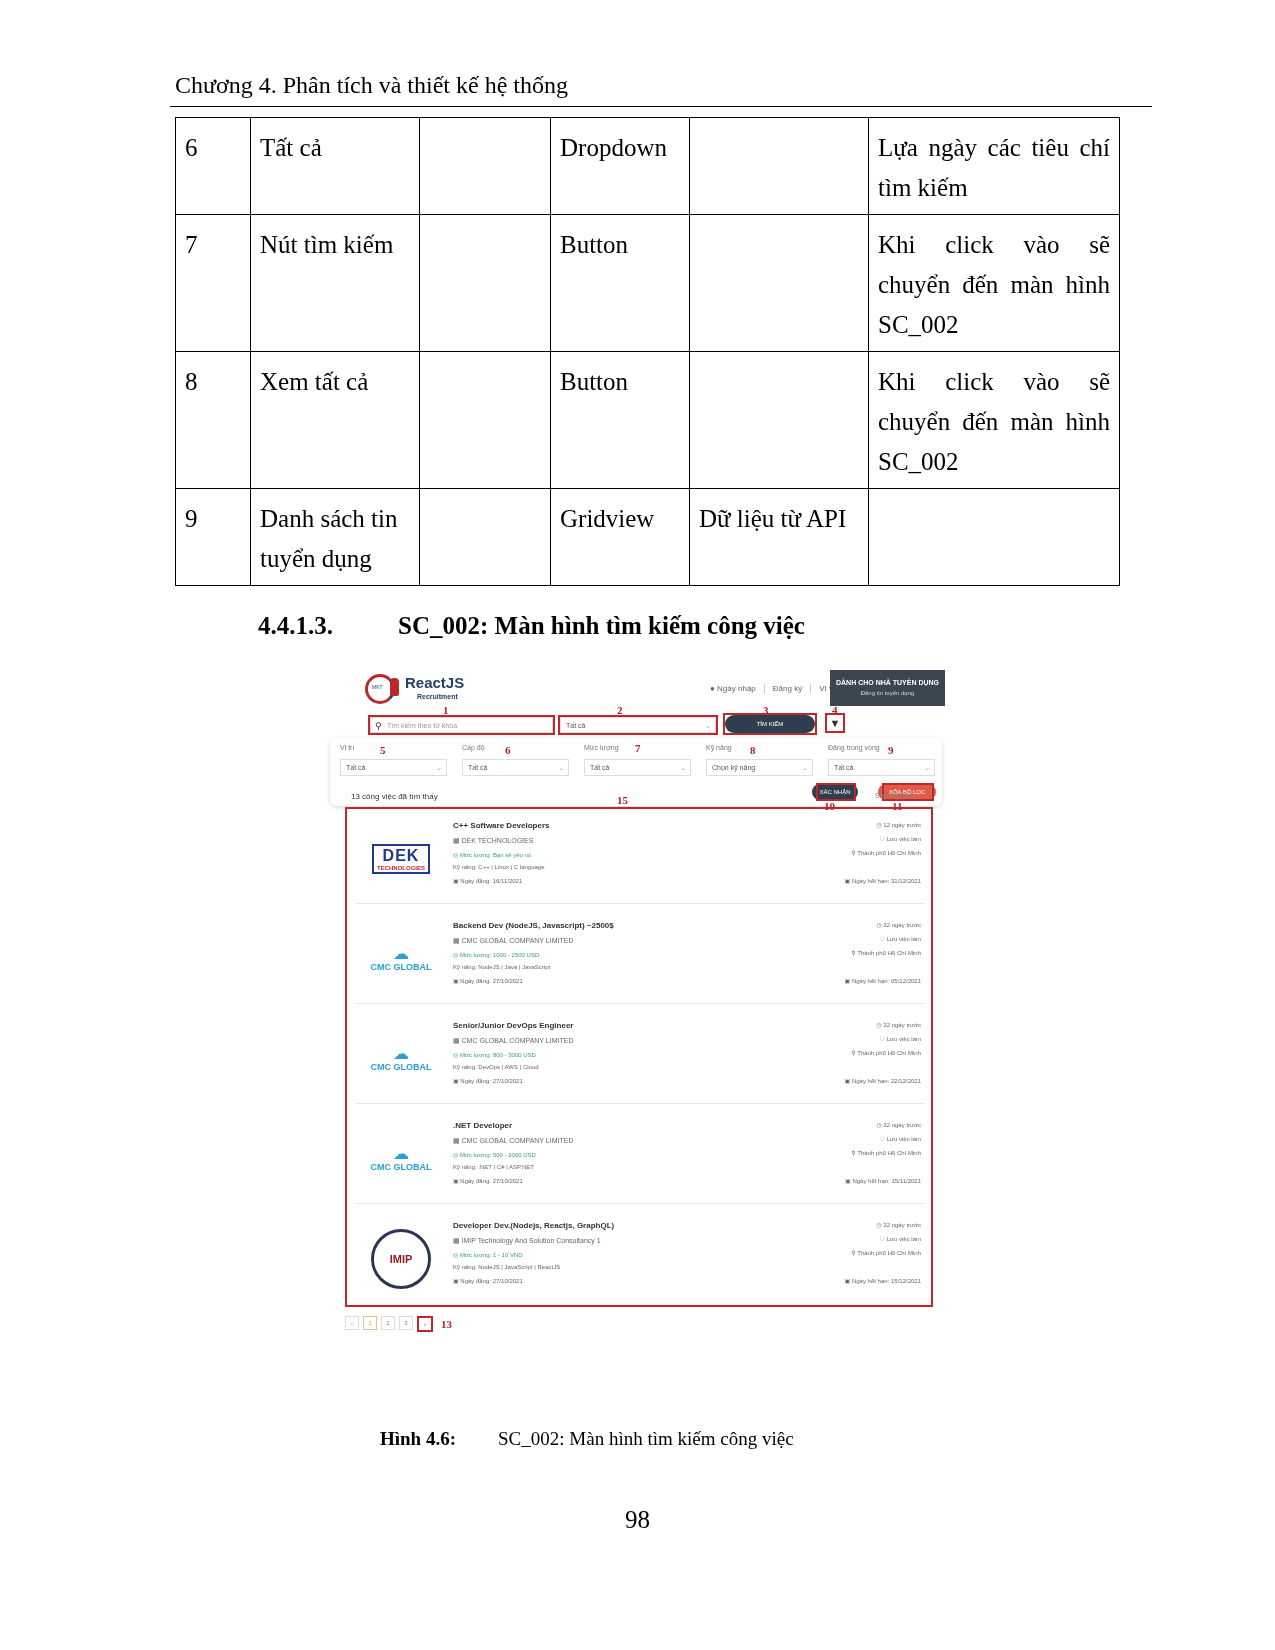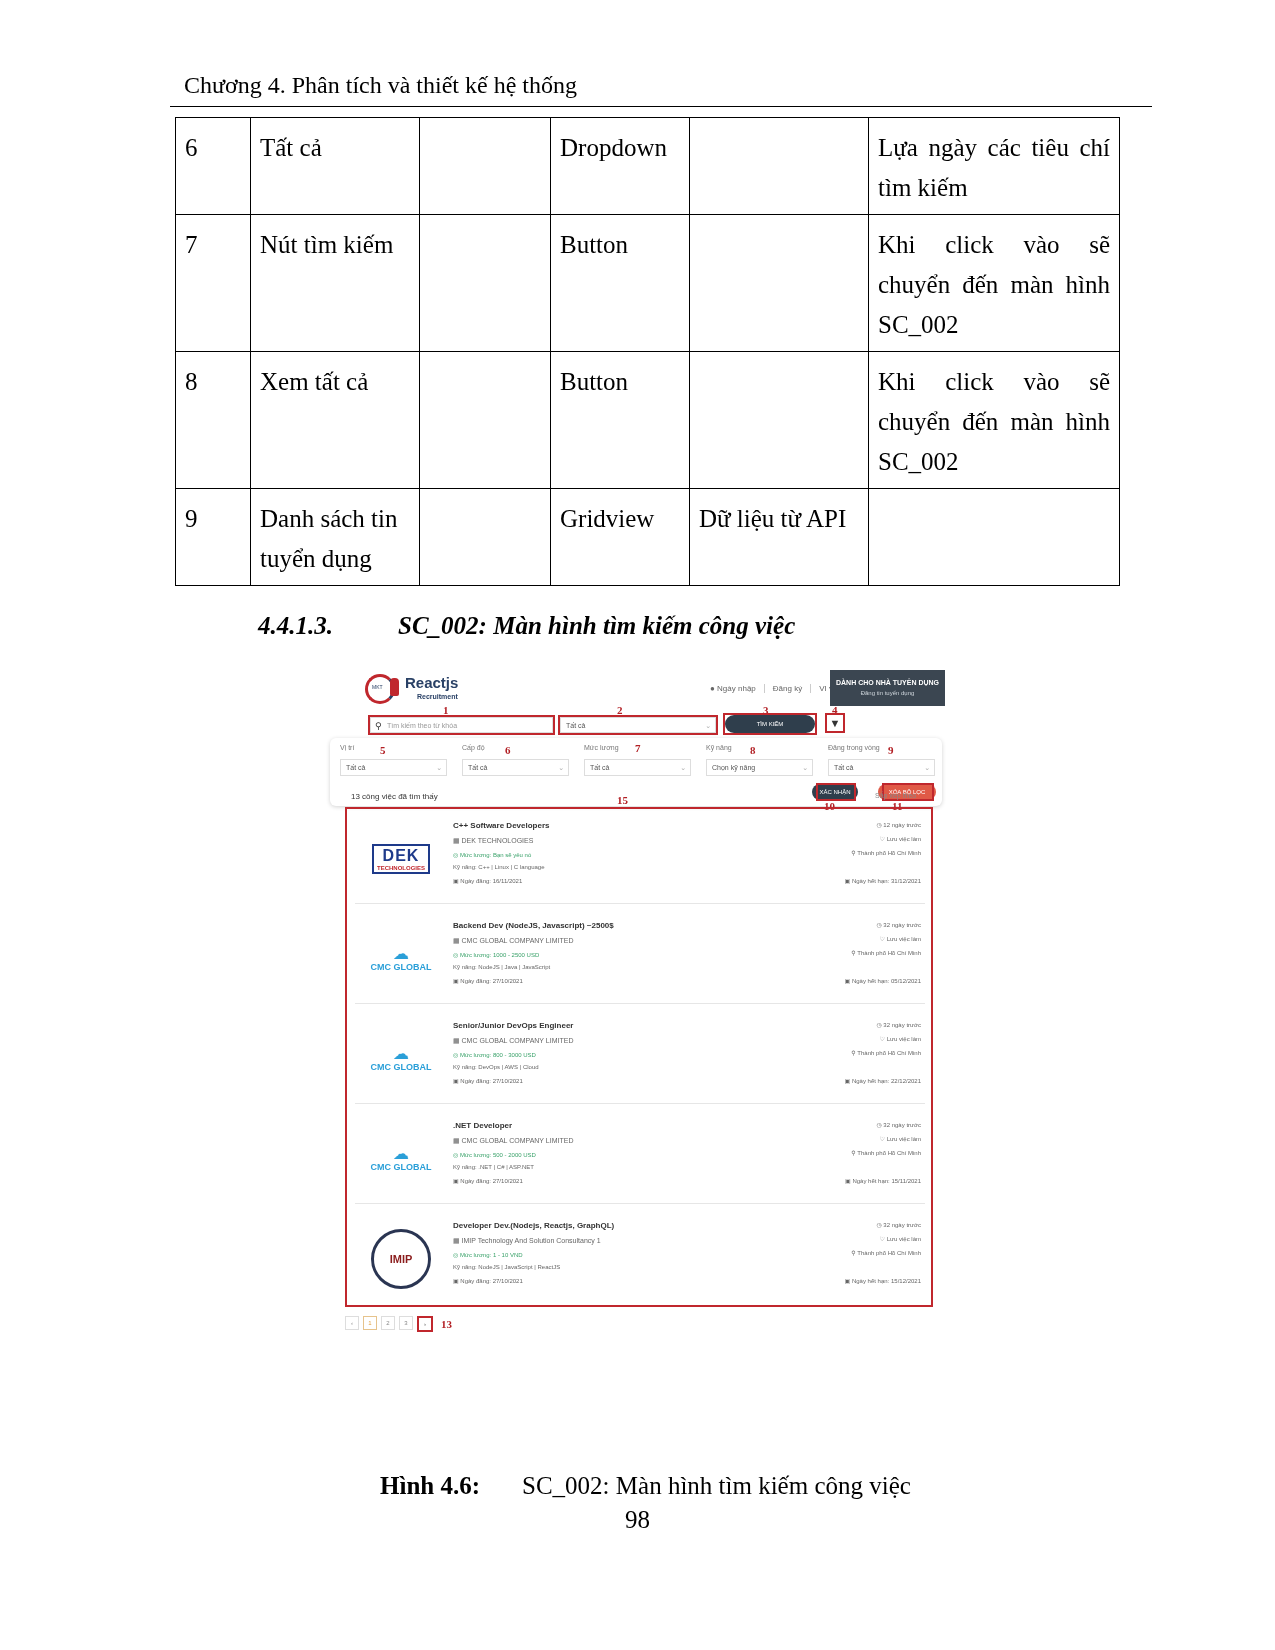--- a/index.html
+++ b/index.html
@@ -1,24 +1,24 @@
 <!DOCTYPE html>
 <html><head>
 <meta charset="utf-8">
 <style>
   html,body{margin:0;padding:0;background:#fff;}
   body{width:1275px;height:1650px;position:relative;font-family:"Liberation Serif","DejaVu Serif",serif;color:#000;overflow:hidden;}
-  .header{position:absolute;left:175px;top:72px;font-size:24px;margin-left:9px;}
+  .header{position:absolute;left:175px;top:72px;font-size:24px;}
   .header-rule{position:absolute;left:170px;top:106px;width:982px;height:1px;background:#000;}
   table.spec{position:absolute;left:175px;top:117px;border-collapse:collapse;font-size:25px;}
   table.spec td{border:1.5px solid #000;vertical-align:top;padding:10px 9px 6px 9px;line-height:40px;}
   .c1{width:56px}.c2{width:150px}.c3{width:112px}.c4{width:120px}.c5{width:160px}.c6{width:232px;text-align:justify;}
-  .section{position:absolute;left:258px;top:612px;font-size:25px;font-weight:bold;font-style:italic;}
+  .section{position:absolute;left:258px;top:612px;font-size:25px;font-weight:bold;}
   .section .num{display:inline-block;width:140px;}
-  .caption{position:absolute;left:380px;top:1472px;font-size:25px;}
+  .caption{position:absolute;left:380px;top:1428px;font-size:19px;}
   .caption b{margin-right:42px;}
   .pageno{position:absolute;left:0;width:1275px;top:1506px;text-align:center;font-size:25px;}
 
   
   .shot{position:absolute;left:345px;top:670px;width:640px;height:735px;font-family:"Liberation Sans","DejaVu Sans",sans-serif;color:#333;}
   .ann{position:absolute;color:#b21f24;font-family:"Liberation Serif",serif;font-weight:bold;font-size:11px;}
   .redbox{position:absolute;border:2px solid #c0272d;box-sizing:border-box;}
   .logo{position:absolute;left:20px;top:2px;width:110px;height:36px;}
   .logo .circ{position:absolute;left:0;top:2px;width:30px;height:30px;border-radius:50%;border:3px solid #c0272d;border-right-color:#2a4166;box-sizing:border-box;}
   .logo .mk{position:absolute;left:7px;top:12px;font-size:5px;color:#2a4166;}
@@ -107,21 +107,21 @@
 
 <div class="section">
   <span class="num">4.4.1.3.</span><span>SC_002: Màn hình tìm kiếm công việc</span>
 </div>
 
 <div class="shot">
   <div class="logo">
     <div class="circ"></div>
     <span class="mk">MKT</span>
     <div class="man"></div>
-    <span class="t1">Reactjs</span>
+    <span class="t1">ReactJS</span>
     <span class="t2">Recruitment</span>
   </div>
   <div class="topnav">
     <span><span>●</span> <span>Ngày nhập</span></span>
     <span class="sep"></span>
     <span>Đăng ký</span>
     <span class="sep"></span>
     <span>VI ▾</span>
   </div>
   <div class="recruiter">

